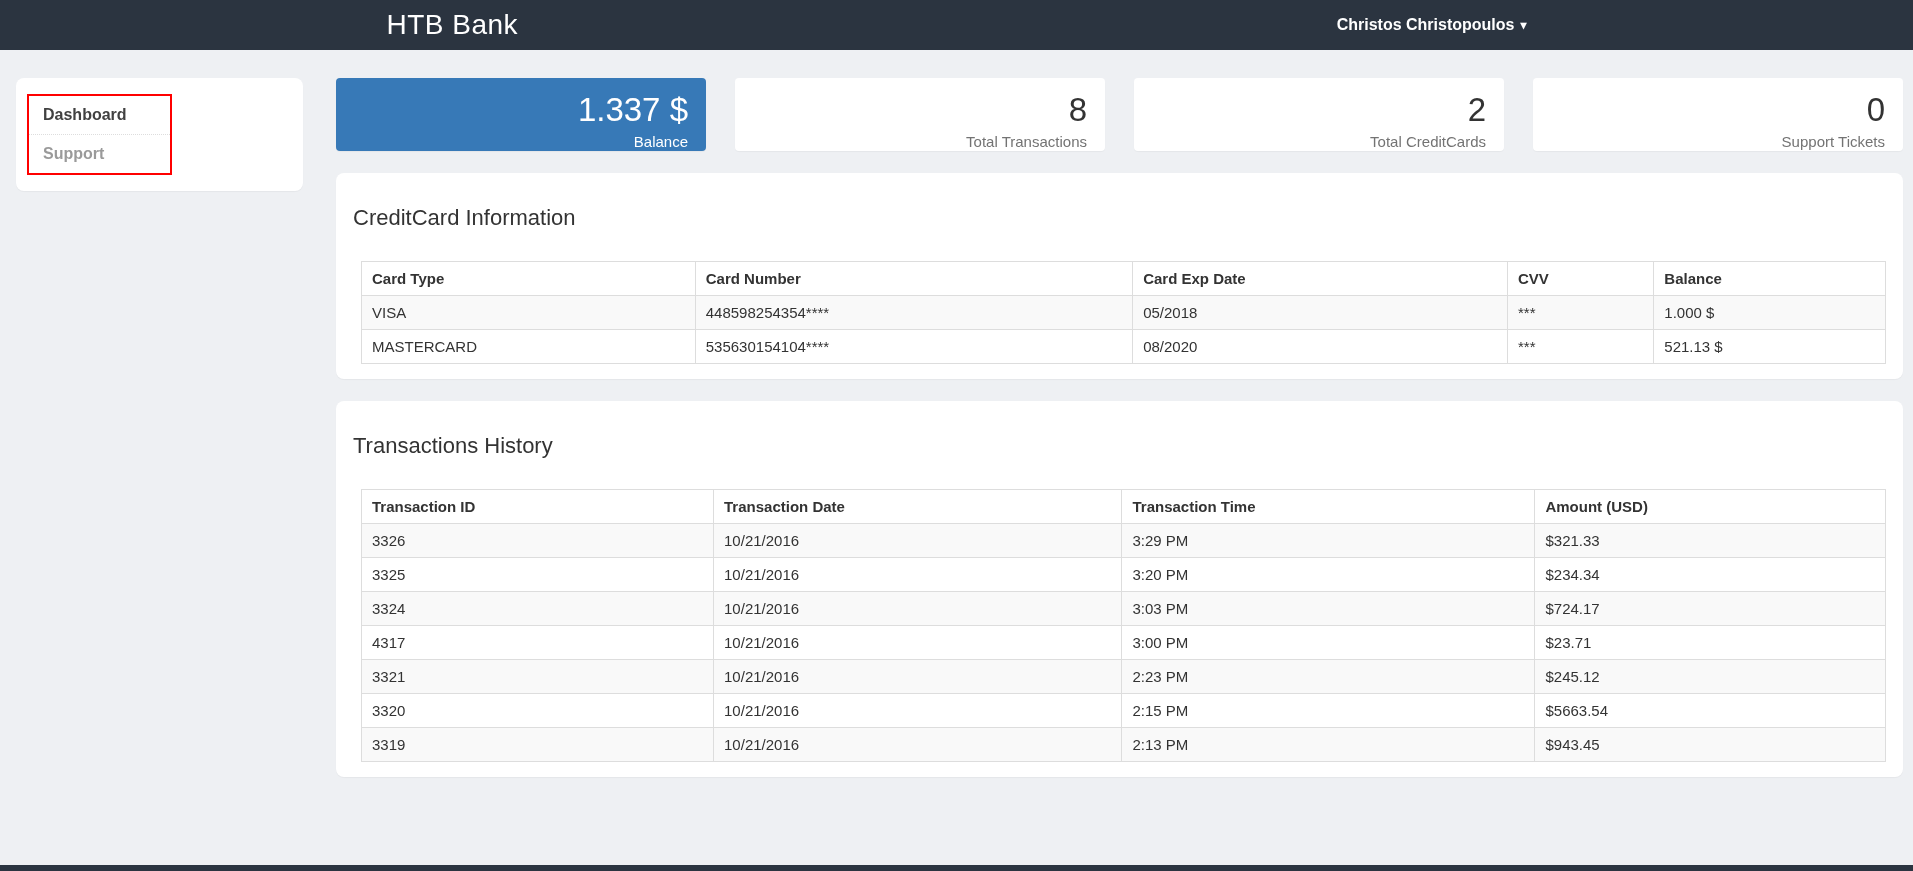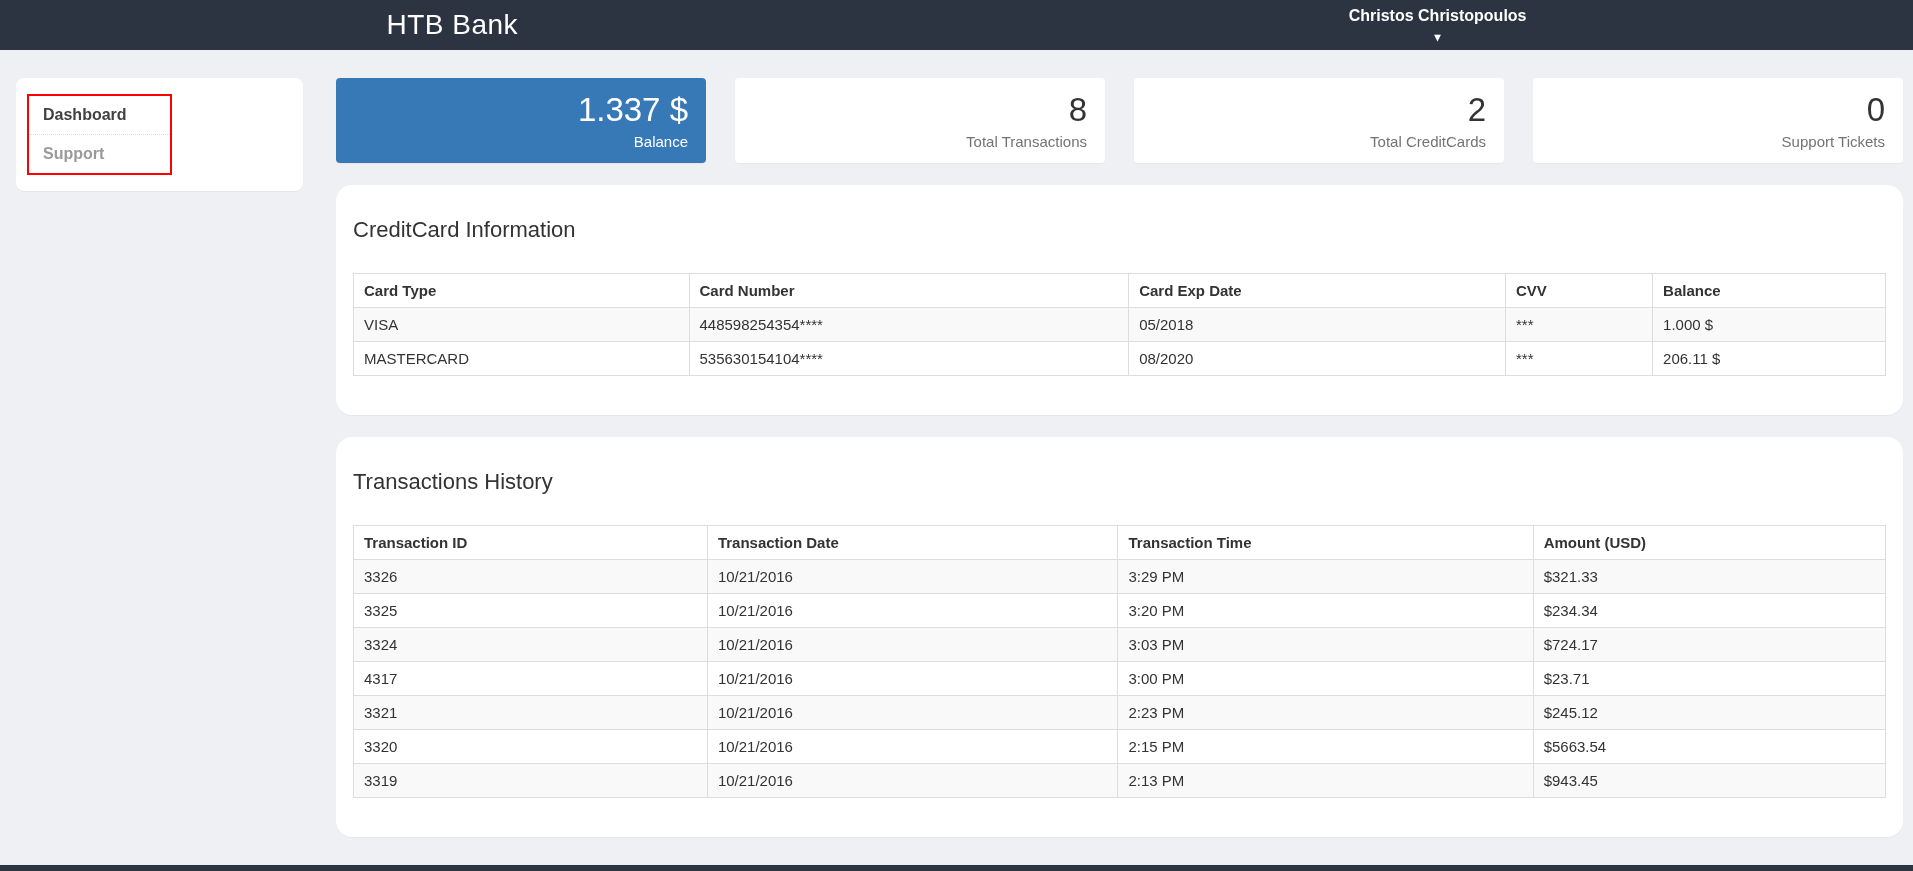--- a/index.html
+++ b/index.html
@@ -36,21 +36,20 @@
     cursor: pointer;
   }
   .user-menu {
     color: #fff;
     font-size: 16px;
     font-weight: bold;
     cursor: pointer;
     display: flex;
     align-items: center;
     gap: 6px;
-    flex-direction: column;
   }
   .caret { font-size: 12px; line-height: 1; }
   
   .page {
     display: flex;
     gap: 33px;
     padding: 28px 10px 0 16px;
     align-items: flex-start;
     flex: 1 1 auto;
   }
@@ -73,46 +72,46 @@
     cursor: pointer;
     border-bottom: 1px dotted #ddd;
   }
   .nav-item:last-child { border-bottom: none; }
   .nav-item.active { color: #414141; }
   .main { flex: 1 1 auto; min-width: 0; }
   
   .stats-row { display: flex; gap: 29px; }
   .stat-card {
     flex: 1 1 0;
-    height: 85px;
+    height: 73px;
     background: #fff;
     border-radius: 4px;
     padding: 12px 18px 0;
     text-align: right;
     box-shadow: 0 1px 1px rgba(0,0,0,.04);
   }
   .stat-value { font-size: 33px; font-weight: 400; line-height: 40px; color: #333; }
   .stat-label { font-size: 15px; color: #737373; margin-top: 3px; }
   .stat-card.primary { background: var(--accent, #3779b7); }
   .stat-card.primary .stat-value,
   .stat-card.primary .stat-label { color: #fff; }
   
   .panel {
     background: #fff;
-    border-radius: 16px;
+    border-radius: 8px;
     margin-top: 22px;
     box-shadow: 0 1px 1px rgba(0,0,0,.04);
   }
   .panel-heading {
     font-size: 22px;
     font-weight: 400;
     color: #333;
     padding: 32px 17px 30px;
   }
-  .table-wrap { padding: 0 17px 39px; }
+  .table-wrap { padding: 0 17px 15px; margin-left: 8px; }
   table.table {
     width: 100%;
     border-collapse: collapse;
     font-size: 15px;
     color: #333;
     table-layout: fixed;
   }
   table.table th, table.table td {
     border: 1px solid #ddd;
     padding: 8px 10px;
@@ -205,21 +204,21 @@
                 <td>05/2018</td>
                 <td>***</td>
                 <td>1.000 $</td>
               </tr>
 
               <tr>
                 <td>MASTERCARD</td>
                 <td>535630154104****</td>
                 <td>08/2020</td>
                 <td>***</td>
-                <td>206.11 $</td>
+                <td>521.13 $</td>
               </tr>
             </tbody>
         </table>
       </div>
     </section>
 
     <section class="panel">
       <h2 class="panel-heading">Transactions History</h2>
       <div class="table-wrap">
         <table class="table">

